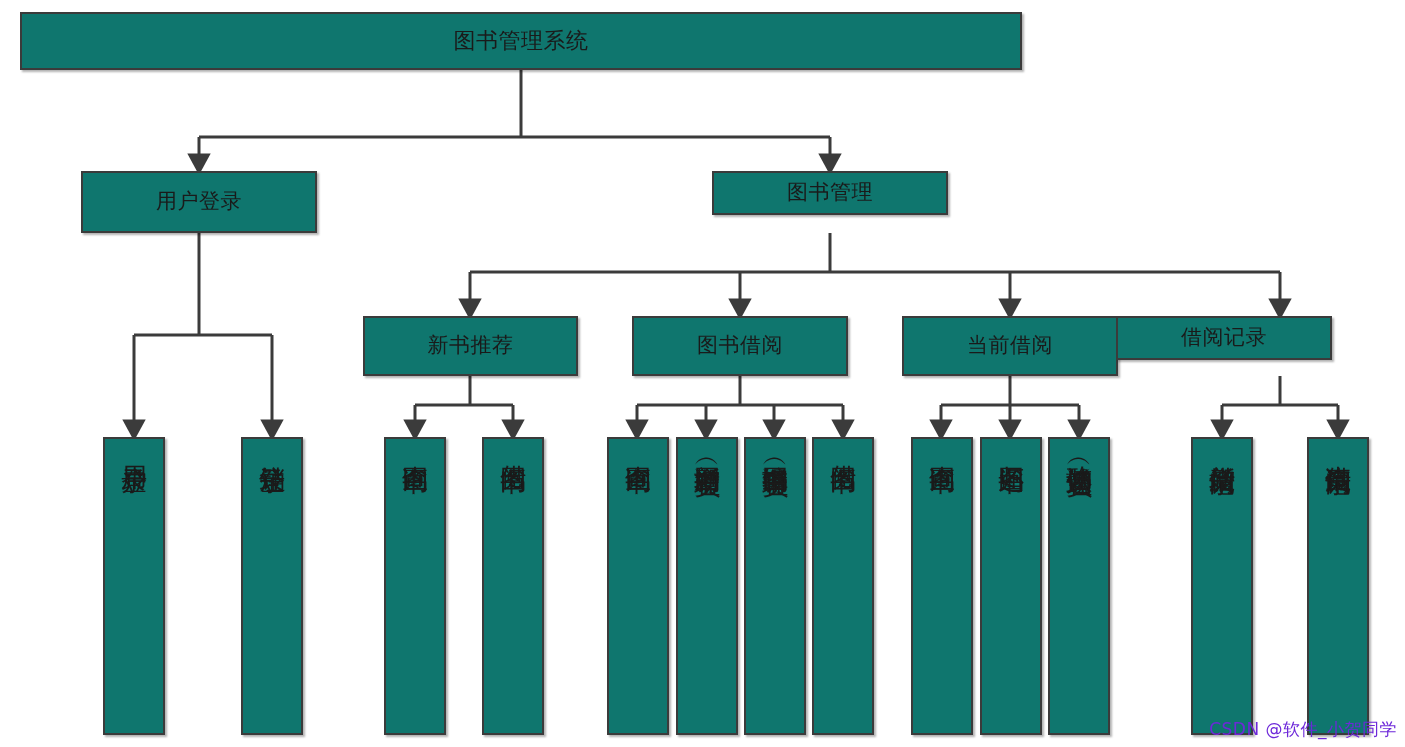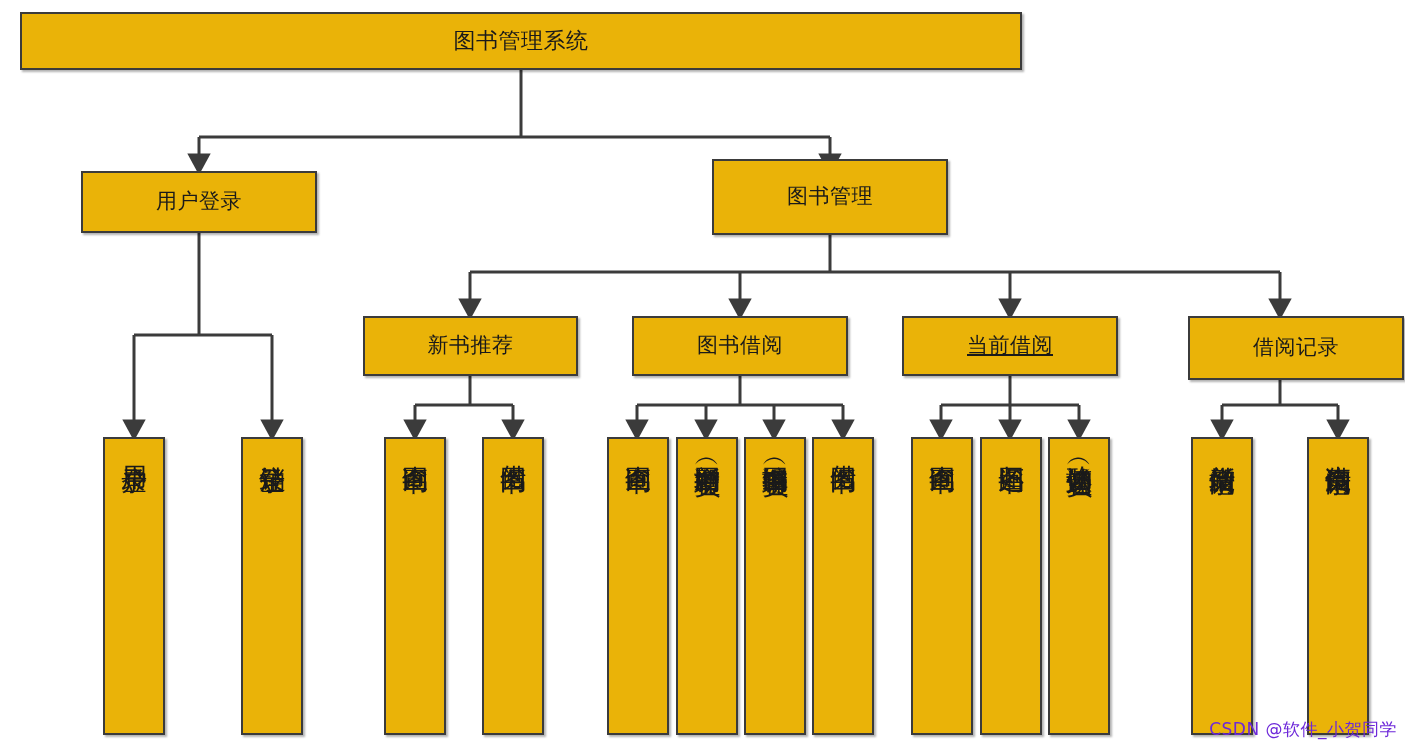--- a/index.html
+++ b/index.html
@@ -22,21 +22,21 @@
     position: absolute;
     left: 0;
     top: 0;
     width: 1405px;
     height: 747px;
     pointer-events: none;
   }
   .node {
     position: absolute;
     box-sizing: border-box;
-    background: #eab308;
+    background: #0f766e;
     border: 2px solid #3b3b3b;
     box-shadow: 2px 2px 2px rgba(0,0,0,0.30);
     display: flex;
     align-items: center;
     justify-content: center;
     color: #1a1a1a;
   }
   .node-label {
     display: block;
     text-align: center;
@@ -127,34 +127,34 @@
     </g>
   </svg>
 
   <div class="node root horizontal" style="left:20px; top:12px; width:1002px; height:58px;">
     <span class="node-label">图书管理系统</span>
   </div>
 
   <div class="node horizontal" style="left:81px; top:171px; width:236px; height:62px;">
     <span class="node-label">用户登录</span>
   </div>
-  <div class="node horizontal" style="left:712px; top:159px; width:236px; height:76px;">
+  <div class="node horizontal" style="left:712px; top:171px; width:236px; height:44px;">
     <span class="node-label">图书管理</span>
   </div>
 
   <div class="node horizontal" style="left:363px; top:316px; width:215px; height:60px;">
     <span class="node-label">新书推荐</span>
   </div>
   <div class="node horizontal" style="left:632px; top:316px; width:216px; height:60px;justify-content:center;">
     <span class="node-label">图书借阅</span>
   </div>
-  <div class="node horizontal" style="left:902px; top:316px; width:216px; height:60px;text-decoration:underline;">
+  <div class="node horizontal" style="left:902px; top:316px; width:216px; height:60px;">
     <span class="node-label">当前借阅</span>
   </div>
-  <div class="node horizontal" style="left:1188px; top:316px; width:216px; height:64px;">
+  <div class="node horizontal" style="left:1116px; top:316px; width:216px; height:44px;">
     <span class="node-label">借阅记录</span>
   </div>
 
   <div class="node leaf" style="left:103px; top:437px; width:62px; height:298px;">
     <span class="node-label">用户登录</span>
   </div>
   <div class="node leaf" style="left:241px; top:437px; width:62px; height:298px;">
     <span class="node-label">注销登录</span>
   </div>
 

